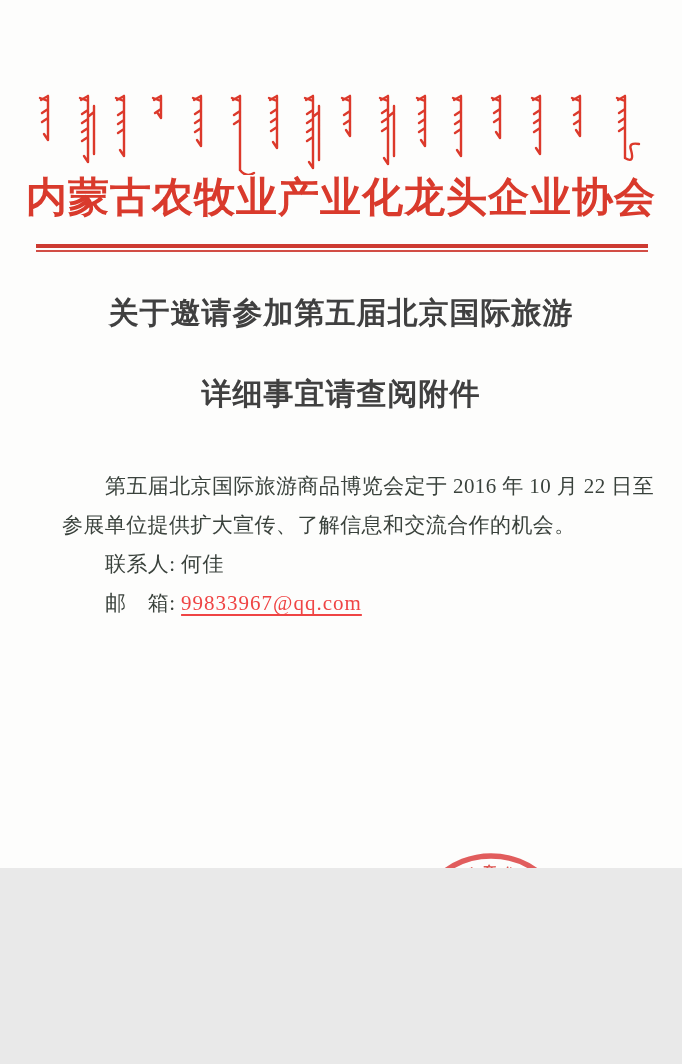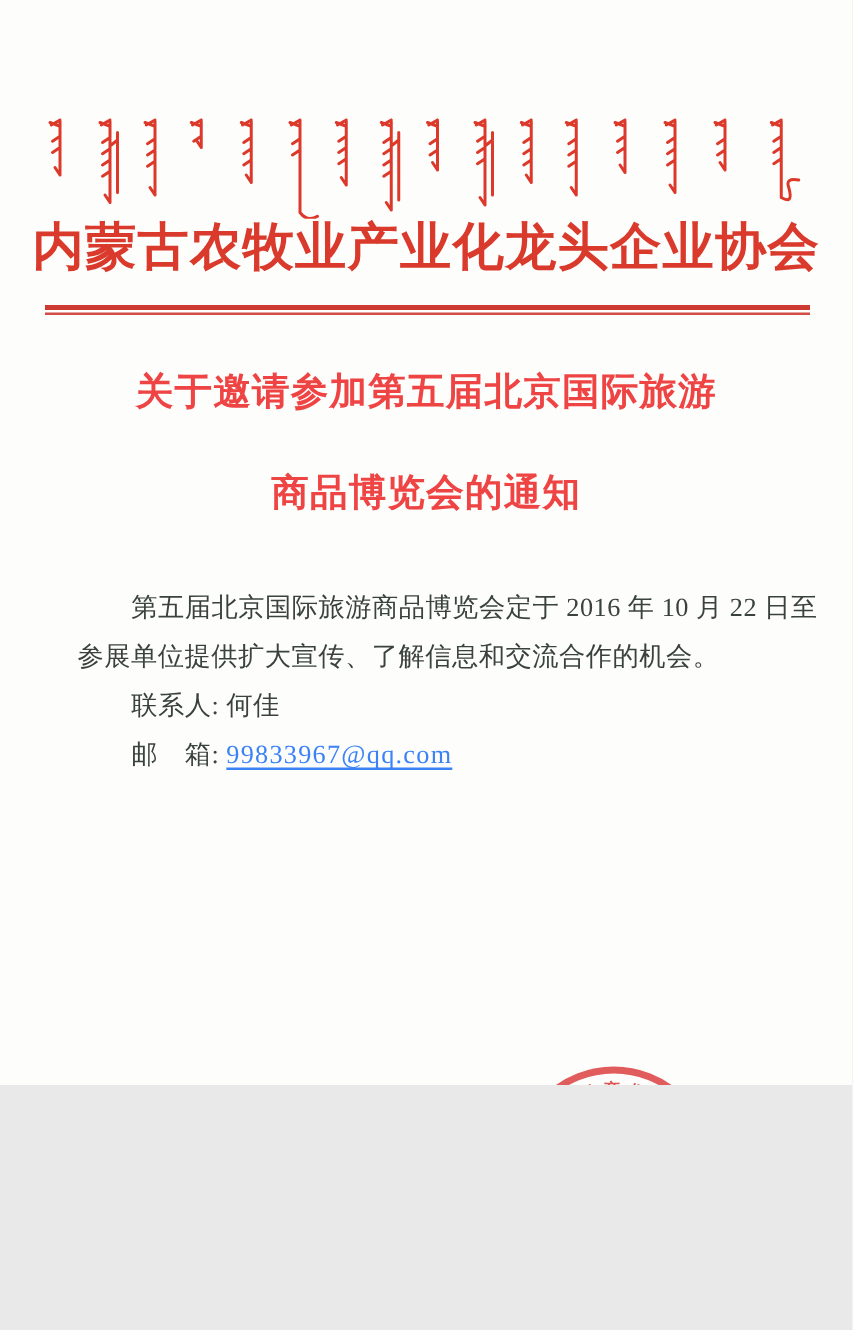--- a/index.html
+++ b/index.html
@@ -20,33 +20,33 @@
     font-size:41px;font-weight:bold;letter-spacing:1px;
     color:#d93a2c;
     white-space:nowrap;
   }
   .head-rule{position:absolute;left:36px;width:612px;background:#cd3a31;}
   .head-rule.r1{top:244px;height:4px;}
   .head-rule.r2{top:250px;height:2px;opacity:.9;}
   
   .doc-title{
     position:absolute;left:0;width:682px;text-align:center;
-    font-size:30px;font-weight:bold;color:#ef4444;letter-spacing:1px;
+    font-size:30px;font-weight:bold;color:#404040;letter-spacing:1px;
   }
   .doc-title.t1{top:293px;}
   .doc-title.t2{top:374px;}
   
   .body-block{
     position:absolute;left:62px;top:467px;width:562px;
     font-size:21px;line-height:39px;color:#3a423c;
   }
   .bline{height:39px;white-space:nowrap;letter-spacing:.4px;}
   .indent{padding-left:43px;}
   a.email{
-    color:#3b82f6;text-decoration:underline;
+    color:#ef4444;text-decoration:underline;
     text-underline-offset:4px;letter-spacing:1px;
   }
   
   .sig-org{
     position:absolute;right:30px;top:893px;
     font-size:21.5px;letter-spacing:.5px;white-space:nowrap;color:#3a423c;
   }
   .sig-date{
     position:absolute;right:126px;top:933px;
     font-size:21px;letter-spacing:4px;white-space:nowrap;color:#3a423c;
@@ -84,21 +84,21 @@
       <path d="M 580 96 L 580 136 M 573 100 L 580 96 M 580 101 l -8 -3 M 580 111 l -6 4 M 580 120 l -6 4 M 580 136 l -4 -6" fill="none" stroke="#dc392b" stroke-width="2.4" stroke-linecap="round" stroke-linejoin="round"></path>
       <path d="M 625 96 L 625 158 M 618 100 L 625 96 M 625 101 l -8 -3 M 625 109 l -6 4 M 625 118 l -6 4 M 625 127 l -6 4 M 625 158 q 10 6 6 -8 q -3 -8 8 -6" fill="none" stroke="#dc392b" stroke-width="2.4" stroke-linecap="round" stroke-linejoin="round"></path>
     </svg>
 
   <div class="org-title">内蒙古农牧业产业化龙头企业协会</div>
 
   <div class="head-rule r1"></div>
   <div class="head-rule r2"></div>
 
   <div class="doc-title t1">关于邀请参加第五届北京国际旅游</div>
-  <div class="doc-title t2">商品博览会的通知</div>
+  <div class="doc-title t2">详细事宜请查阅附件</div>
 
   <div class="body-block">
     <div class="bline indent">第五届北京国际旅游商品博览会定于 2016 年 10 月 22 日至</div>
     <div class="bline">参展单位提供扩大宣传、了解信息和交流合作的机会。</div>
     <div class="bline indent">联系人: 何佳</div>
     <div class="bline indent">
       <span>邮　箱: </span><a class="email" href="#">99833967@qq.com</a>
     </div>
   </div>
 

